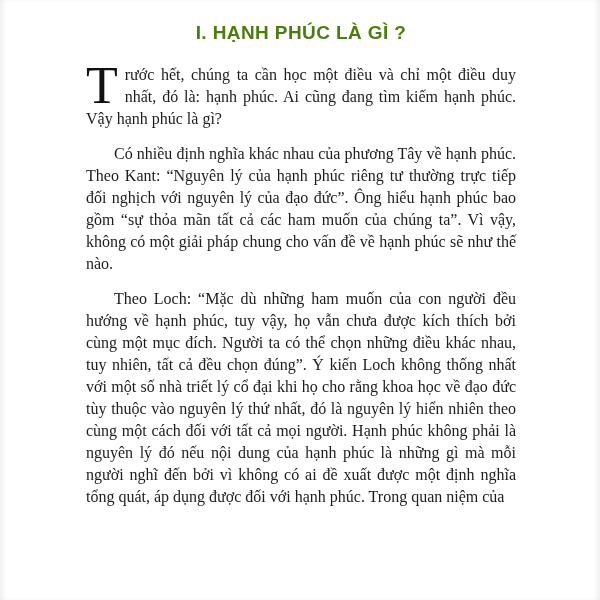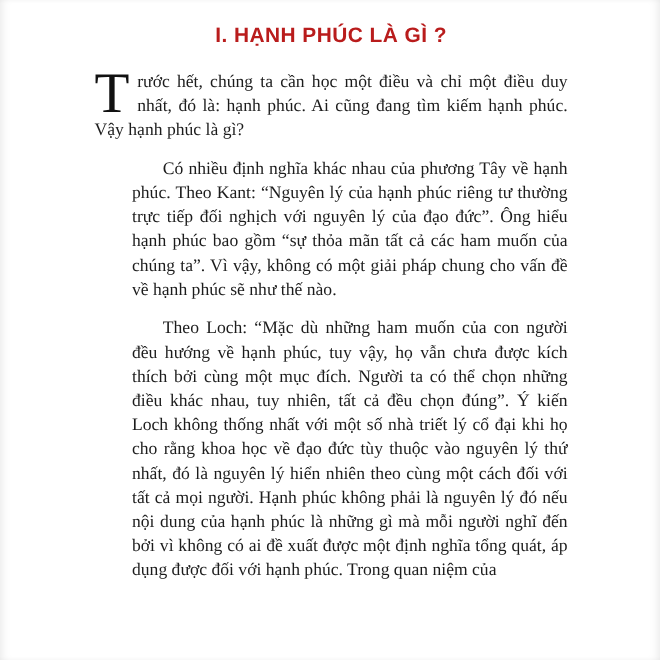--- a/index.html
+++ b/index.html
@@ -31,39 +31,38 @@
       color: #b22222;
     }
     .body-text p {
       margin: 0 0 13px 0;
       font-size: 16px;
       line-height: 22px;
       text-align: justify;
     }
     .body-text p.indent {
       text-indent: 28px;
-      margin-left: 34px;
     }
     .first-para {
       text-indent: 0;
     }
     .drop-cap {
       float: left;
       font-size: 52px;
       line-height: 40px;
       padding: 2px 7px 0 0;
       font-family: "Liberation Serif", serif;
       color: #111111;
     }
   </style>
 </head>
 <body>
 
 <div class="page" style="color: rgb(28, 28, 28);">
-  <h1 class="title" style="color: #b91c1c;">I. HẠNH PHÚC LÀ GÌ ?</h1>
+  <h1 class="title" style="color: #4d7c0f;">I. HẠNH PHÚC LÀ GÌ ?</h1>
 
   <div class="body-text">
     <p class="first-para">
       <span class="drop-cap">T</span><span>rước hết, chúng ta cần học một điều và chỉ một điều duy nhất, đó là: hạnh phúc. Ai cũng đang tìm kiếm hạnh phúc. Vậy hạnh phúc là gì?</span>
     </p>
 
     <p class="indent">Có nhiều định nghĩa khác nhau của phương Tây về hạnh phúc. Theo Kant: “Nguyên lý của hạnh phúc riêng tư thường trực tiếp đối nghịch với nguyên lý của đạo đức”. Ông hiểu hạnh phúc bao gồm “sự thỏa mãn tất cả các ham muốn của chúng ta”. Vì vậy, không có một giải pháp chung cho vấn đề về hạnh phúc sẽ như thế nào.</p>
 
     <p class="indent">Theo Loch: “Mặc dù những ham muốn của con người đều hướng về hạnh phúc, tuy vậy, họ vẫn chưa được kích thích bởi cùng một mục đích. Người ta có thể chọn những điều khác nhau, tuy nhiên, tất cả đều chọn đúng”. Ý kiến Loch không thống nhất với một số nhà triết lý cổ đại khi họ cho rằng khoa học về đạo đức tùy thuộc vào nguyên lý thứ nhất, đó là nguyên lý hiển nhiên theo cùng một cách đối với tất cả mọi người. Hạnh phúc không phải là nguyên lý đó nếu nội dung của hạnh phúc là những gì mà mỗi người nghĩ đến bởi vì không có ai đề xuất được một định nghĩa tổng quát, áp dụng được đối với hạnh phúc. Trong quan niệm của</p>
   </div>

